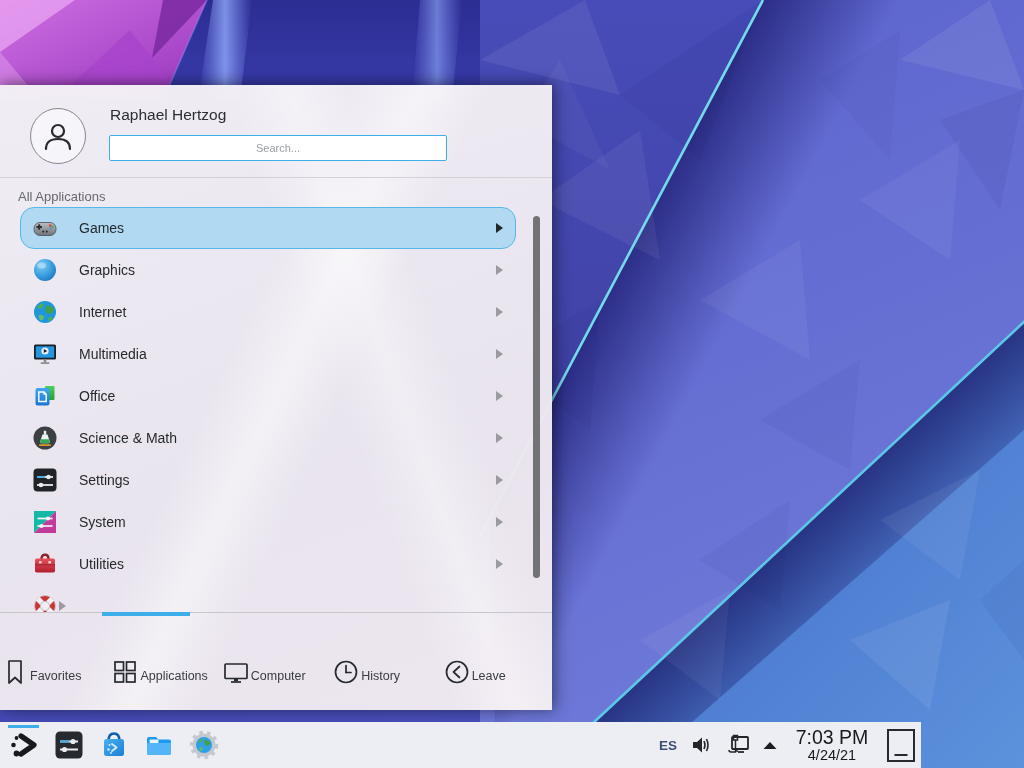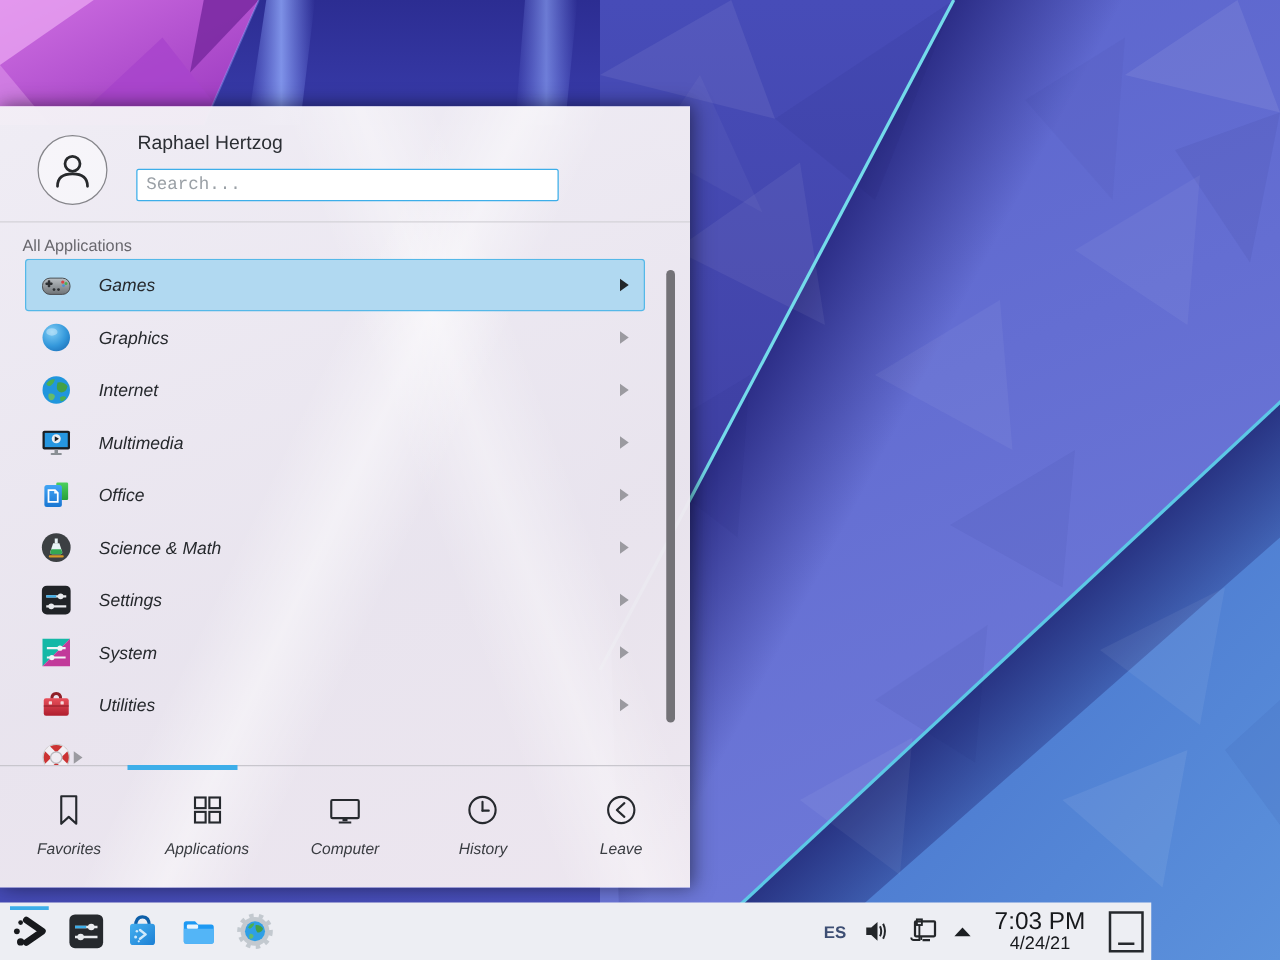--- a/index.html
+++ b/index.html
@@ -14,39 +14,39 @@
       linear-gradient(115deg, rgba(255,255,255,0) 42%, rgba(255,255,255,.45) 50%, rgba(255,255,255,0) 58%),
       linear-gradient(70deg, rgba(255,255,255,0) 58%, rgba(255,255,255,.35) 66%, rgba(255,255,255,0) 74%),
       linear-gradient(160deg, rgba(243,240,246,.98) 0%, rgba(238,233,240,.97) 60%, rgba(242,235,241,.97) 100%);
     box-shadow:3px 0 16px rgba(0,0,0,.38), 0 -2px 10px rgba(0,0,0,.18);
   }
   .launcher-header{position:absolute;left:0;top:0;right:0;height:92px;border-bottom:1px solid #d4d2d8;}
   .avatar{position:absolute;left:30px;top:23px;width:54px;height:54px;border:1px solid #85858a;border-radius:50%;
     background:rgba(252,252,253,.6);display:flex;align-items:center;justify-content:center;}
   .user-name{position:absolute;left:110px;top:21px;font-size:15.5px;color:#2b2e33;}
   .search-input{position:absolute;left:109px;top:50px;width:322px;height:24px;border:1px solid #3daee9;border-radius:2px;
-    background:#fff;font-family:Liberation Mono, monospace;font-size:14px;padding:0 7px;color:#232629;outline:none;}
+    background:#fff;font-family:Liberation Sans, sans-serif;font-size:11px;padding:0 7px;color:#232629;outline:none;text-align:center;}
   .search-input::placeholder{color:#9aa0a6;}
   .section-label{position:absolute;left:18px;top:104px;font-size:13px;color:#68676d;}
 
   .app-list{position:absolute;left:20px;right:36px;top:122px;height:405px;overflow:hidden;}
   .app-row{height:40px;display:flex;align-items:center;padding-left:10px;padding-right:8px;
-    border:1px solid transparent;border-radius:3px;font-style:italic;}
+    border:1px solid transparent;border-radius:14px;}
   .app-row.selected{background:#b1d9f1;border-color:#55b8e8;}
   .app-row .cat-icon{width:28px;height:28px;flex:0 0 28px;display:flex;align-items:center;justify-content:center;}
   .app-row .cat-label{margin-left:20px;flex:1;font-size:14px;color:#26292d;}
   .arrow{width:0;height:0;border-top:5px solid transparent;border-bottom:5px solid transparent;
     border-left:7px solid #9b9aa0;margin-right:4px;}
   .app-row.selected .arrow{border-left-color:#232629;}
 
   .scrollbar{position:absolute;right:12px;top:131px;width:7px;height:362px;background:#737277;border-radius:4px;}
 
   .tabbar{position:absolute;left:0;bottom:0;width:100%;height:97px;border-top:1px solid #c8c6cd;display:flex;}
   .tab-indicator{position:absolute;top:-1px;left:102px;width:88px;height:4px;background:#3daee9;}
-  .tab{flex:1;display:flex;flex-direction:column;align-items:center;padding-top:20px;cursor:default;font-style:italic;}
+  .tab{flex:1;display:flex;flex-direction:row;align-items:center;padding-top:20px;cursor:default;}
   .tab .tab-icon{width:30px;height:30px;}
   .tab .tab-label{margin-top:9px;font-size:12.5px;color:#393c41;}
 
   
   .panel{position:absolute;left:0;bottom:0;width:921px;height:46px;background:#edeef3;}
   .panel-launchers{position:absolute;left:8px;top:7px;display:flex;gap:13px;}
   .panel-launchers .task-icon{width:32px;height:32px;}
   .active-task-bar{position:absolute;left:8px;top:3px;width:31px;height:3px;background:#3daee9;}
   .tray{position:absolute;right:6px;top:0;height:46px;display:flex;align-items:center;gap:13px;}
   .kb-layout{font-size:13.5px;font-weight:bold;color:#3d4e73;}

